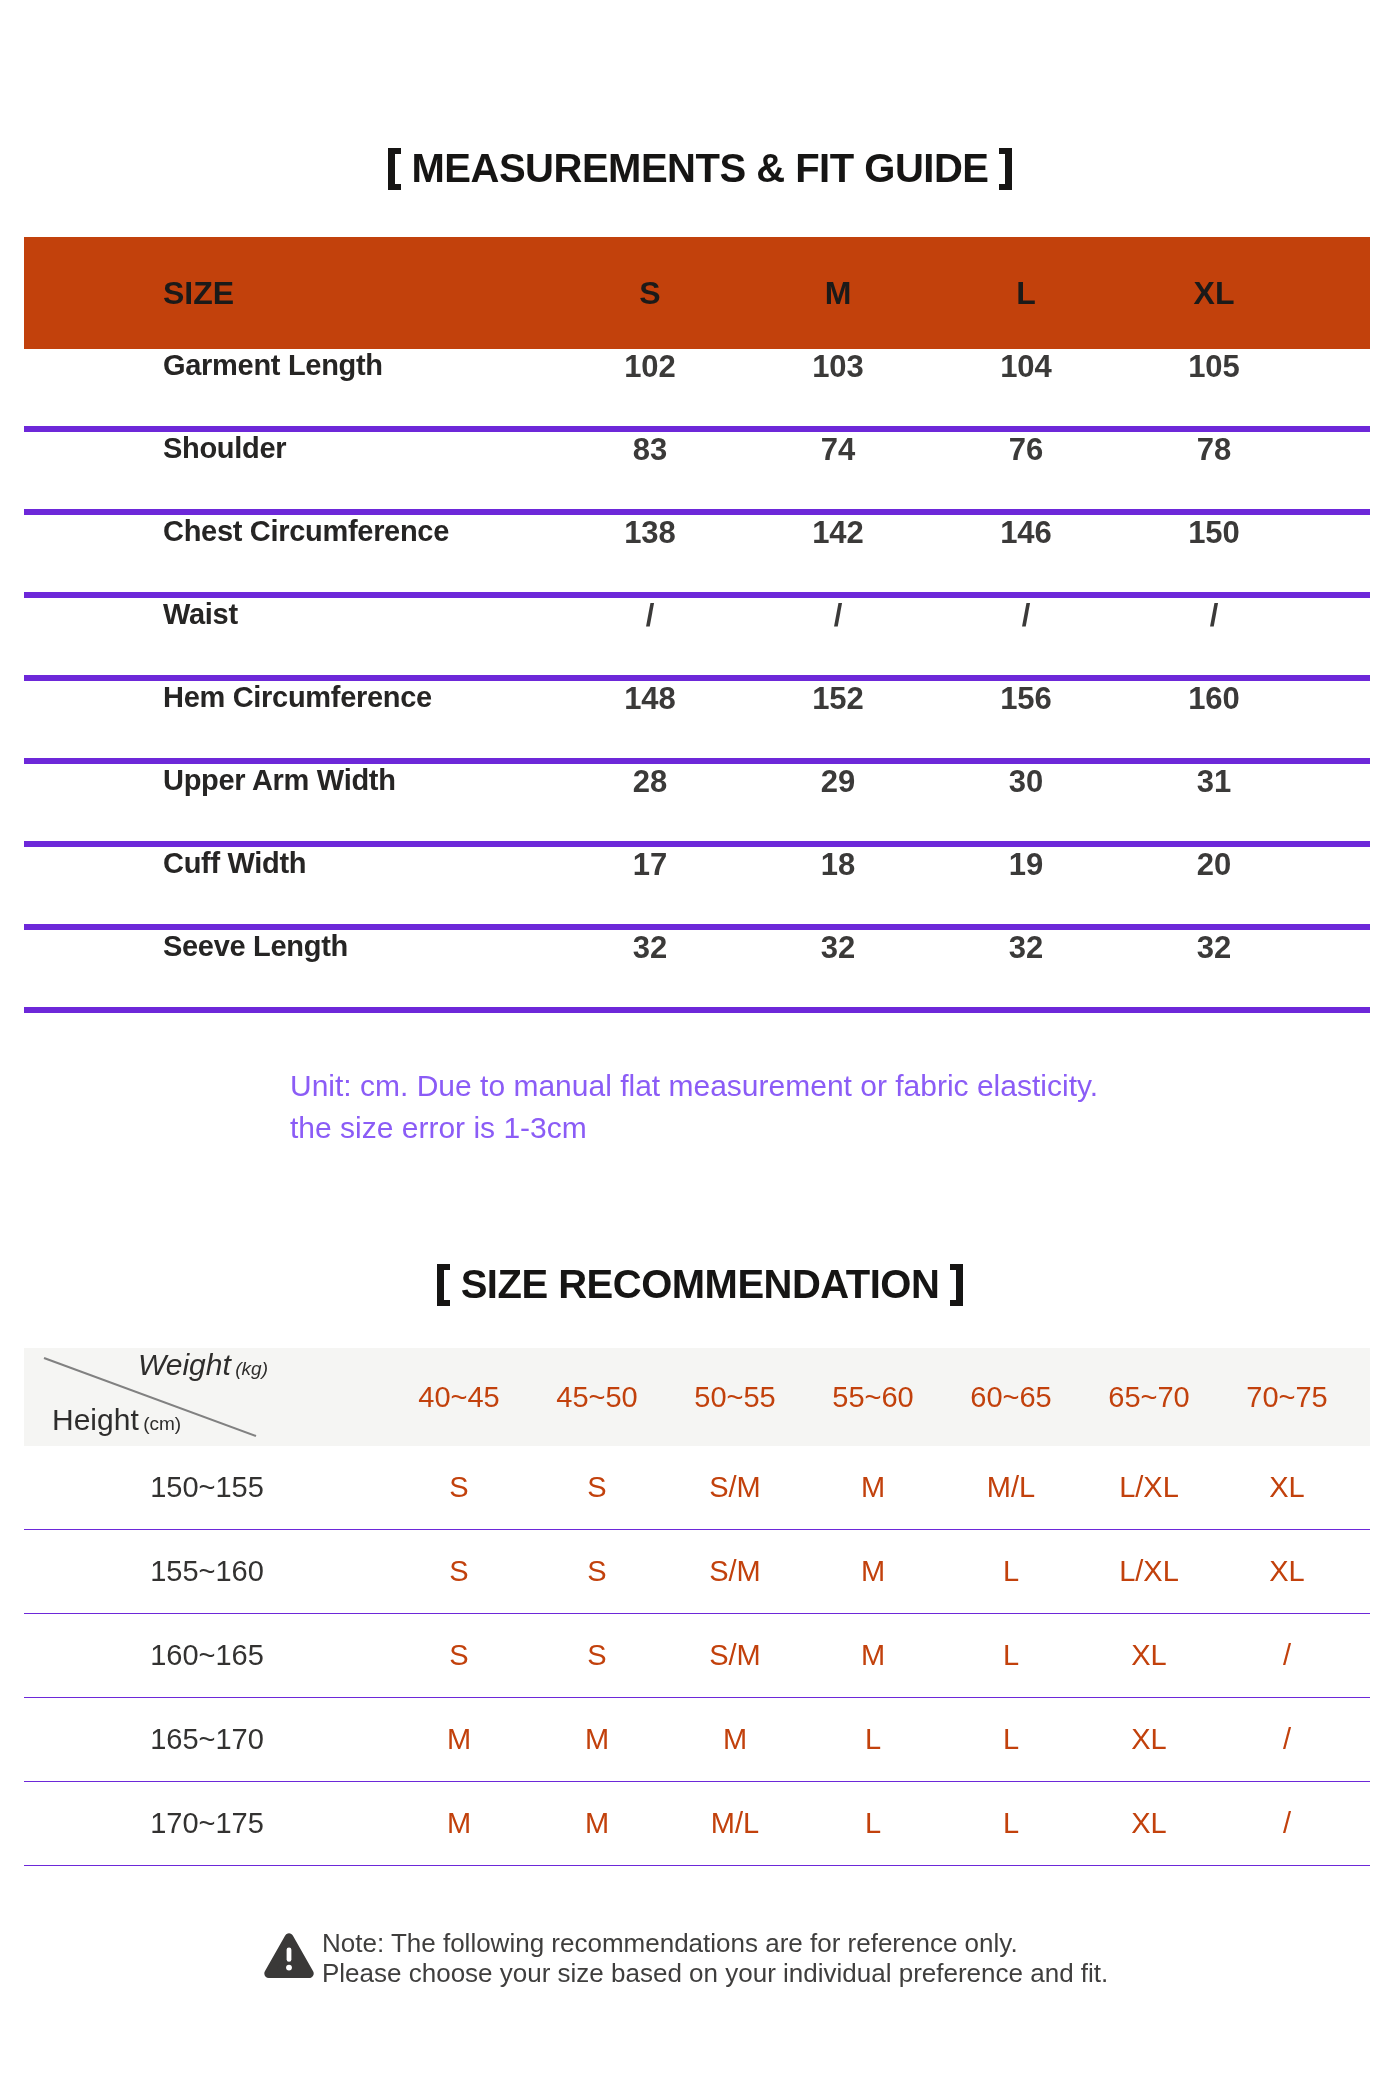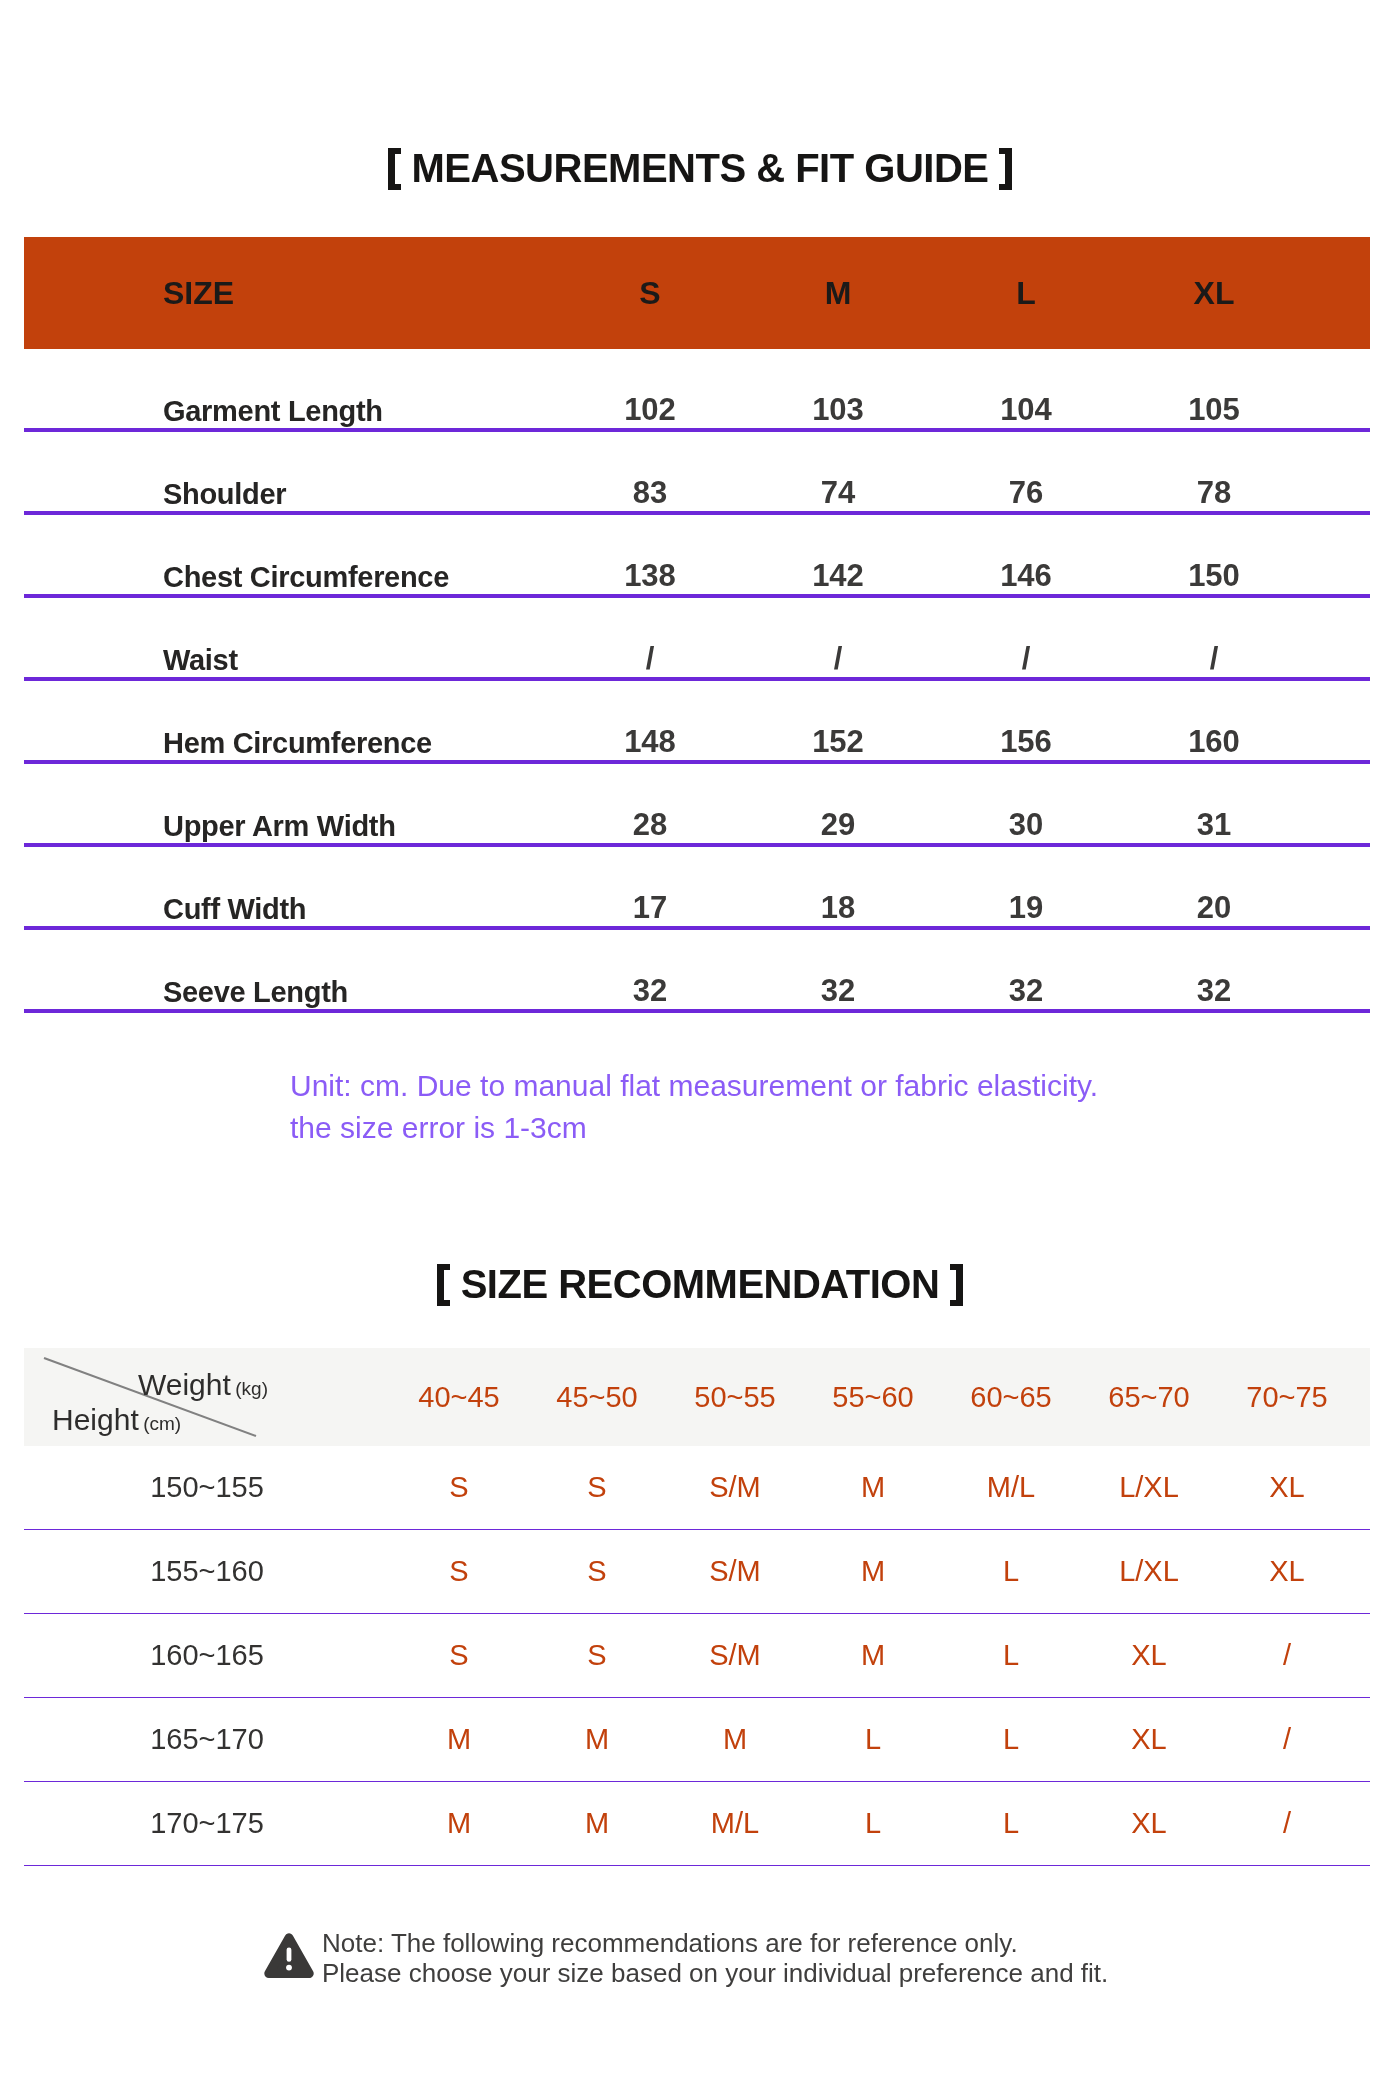--- a/index.html
+++ b/index.html
@@ -25,38 +25,38 @@
 
   
   .table1 { margin:47px 0 0 24px; width:1346px; }
   .t1-head {
     display:flex; align-items:center; height:112px; background:#c2410c;
   }
   .t1-label { width:532px; padding-left:139px; }
   .th { font-weight:bold; font-size:32px; color:#1b1a19; }
   .t1-col { width:188px; text-align:center; }
   .t1-row {
-    display:flex; align-items:flex-end; height:83px;
-    border-bottom:4px solid #6d28d9;
+    display:flex; align-items:flex-start; height:83px;
+    border-bottom:6px solid #6d28d9;
   }
   .rl { font-weight:bold; font-size:29px; color:#262524; letter-spacing:-0.3px; }
   .rv { font-size:31px; font-weight:bold; color:#3b3a39; }
 
   
   .unit-note { margin:52px 0 0 290px; font-size:30px; line-height:42px; color:#8b5cf6; }
 
   
   .table2 { margin:42px 0 0 24px; width:1346px; }
   .t2-head {
     display:flex; align-items:center; height:98px; background:#f5f5f3;
     padding-right:14px;
   }
   .t2-corner { width:366px; height:98px; position:relative; }
   .diag { position:absolute; left:0; top:0; }
-  .w-wrap { position:absolute; left:114px; top:20px; white-space:nowrap; }
+  .w-wrap { position:absolute; left:114px; top:0; white-space:nowrap;font-style:italic; }
   .h-wrap { position:absolute; left:28px; bottom:9px; white-space:nowrap; }
   .corner-big { font-size:30px; color:#2e2d2c; }
   .corner-small { font-size:19px; color:#2e2d2c; }
   .t2-col { flex:1; text-align:center; font-size:29px; color:#c2410c; }
   .t2-row {
     display:flex; align-items:center; height:84px;
     border-bottom:1px solid #6d28d9; padding-right:14px;
   }
   .t2-height { width:366px; text-align:center; font-size:29px; color:#333231; }
 

